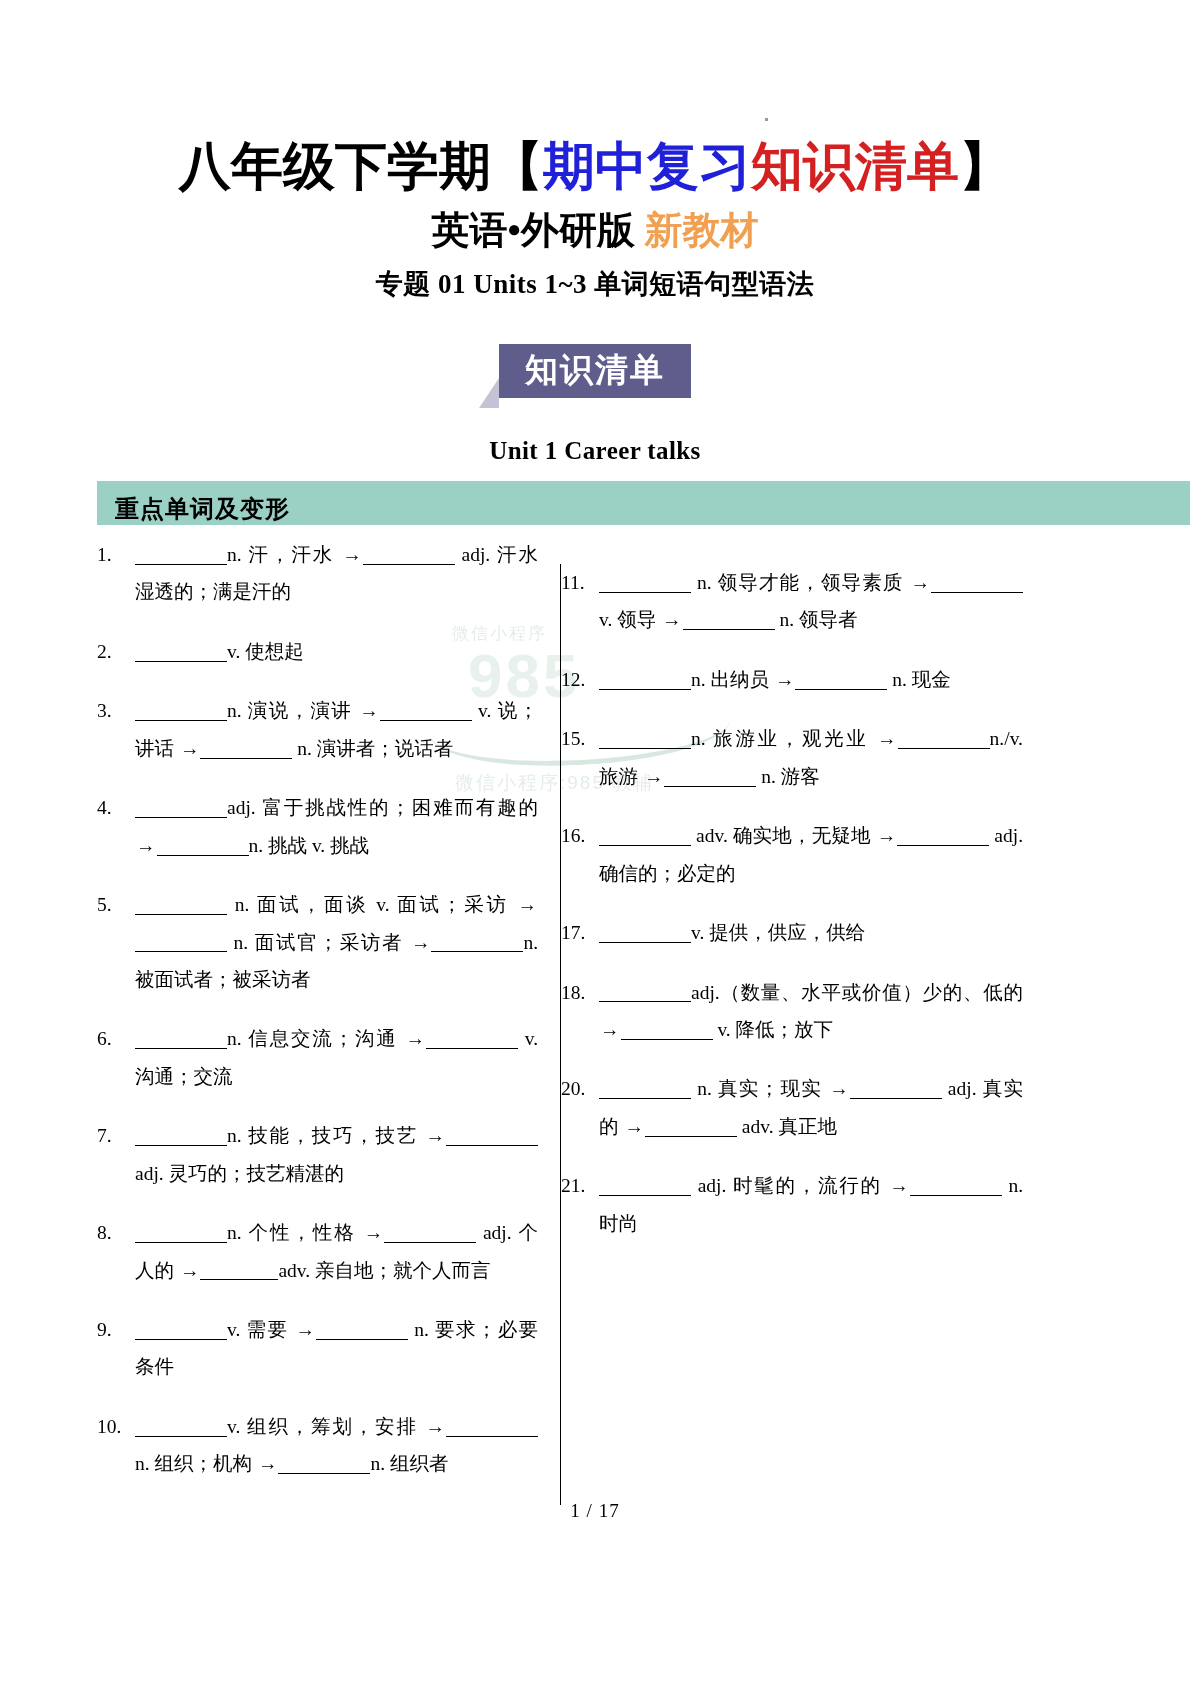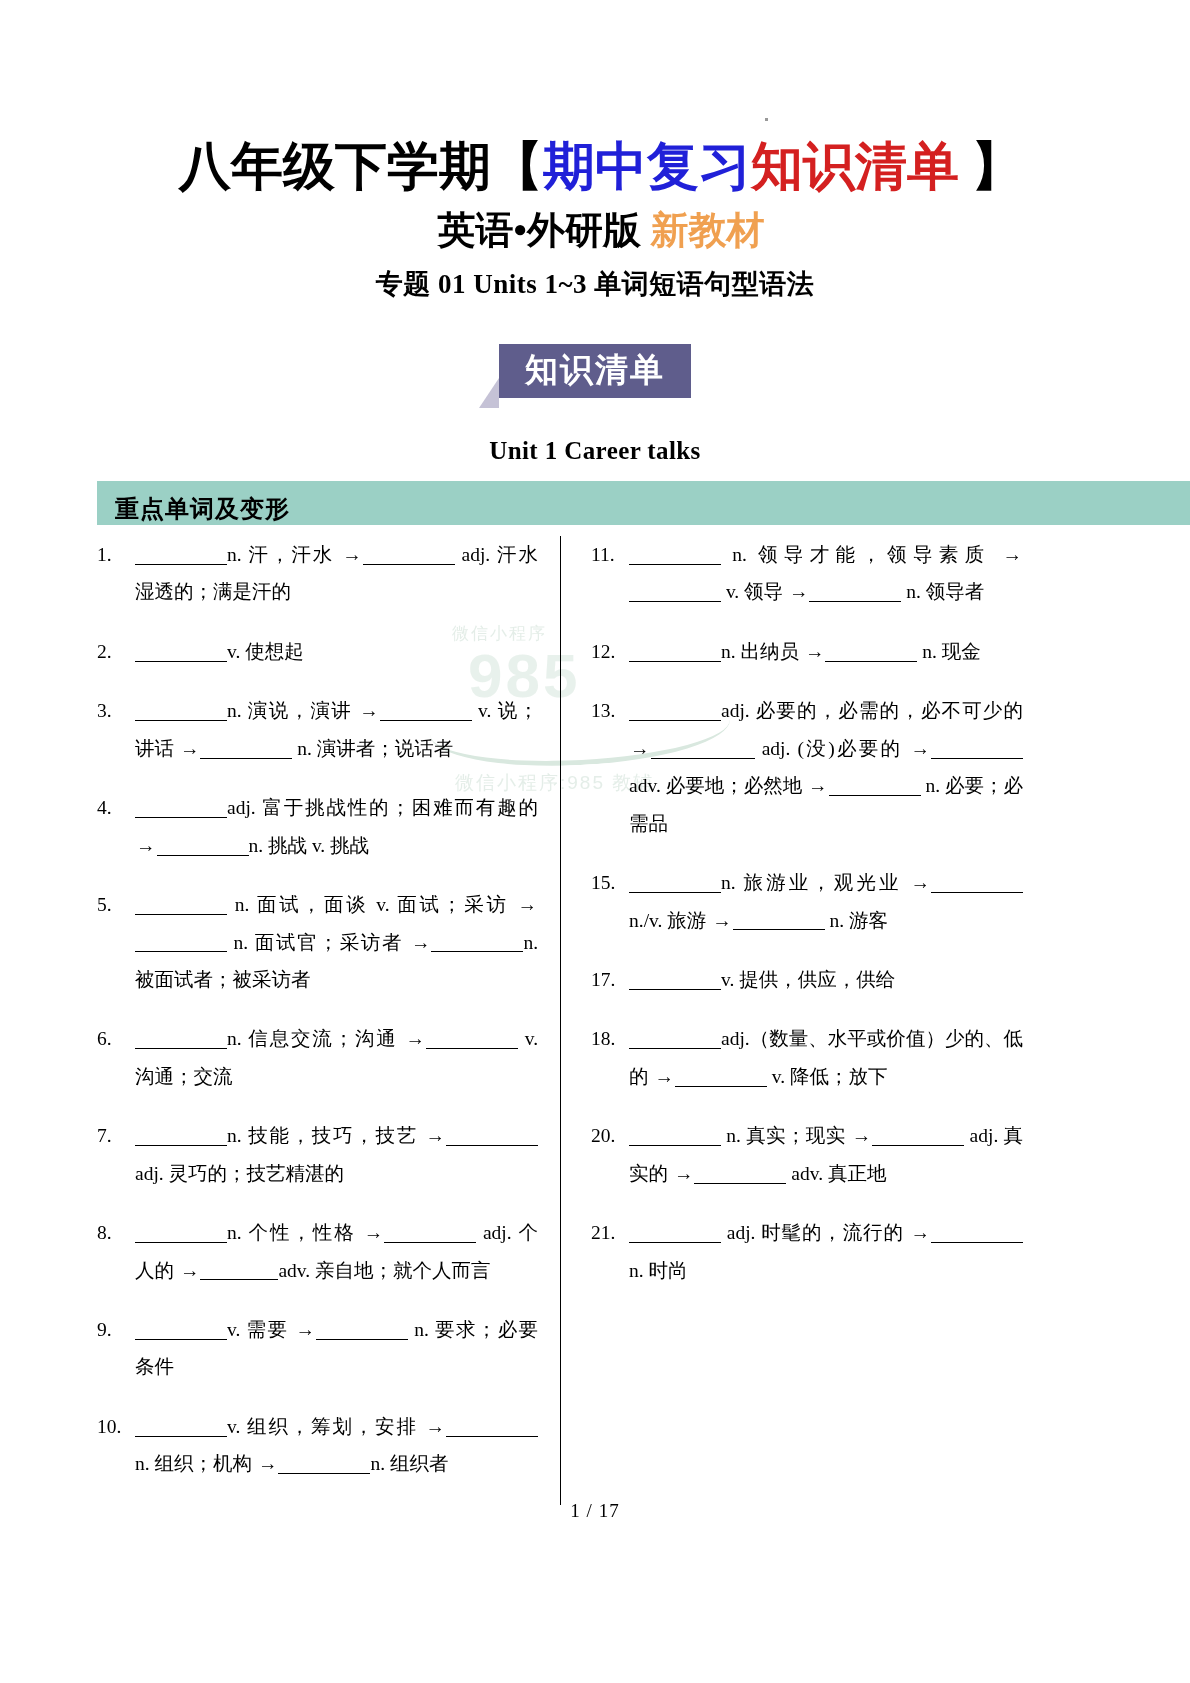--- a/index.html
+++ b/index.html
@@ -53,21 +53,21 @@
     top: 138px;
     text-align: center;
     font-family: "Liberation Sans", "DejaVu Sans", sans-serif;
     font-weight: bold;
     font-size: 52px;
     line-height: 1.08;
     letter-spacing: 0px;
     white-space: nowrap;
     z-index: 3;
   }
-  .t-black { color: #000000; margin-left: 12px; }
+  .t-black { color: #000000; }
   .t-blue  { color: #2020d8; }
   .t-red   { color: #d42020; }
   .t-orange{ color: #f0a050; }
 
   .title-sub {
     position: absolute;
     left: 0; right: 0;
     top: 210px;
     text-align: center;
     font-family: Liberation Serif, serif;
@@ -164,21 +164,21 @@
     top: 536px;
     width: 926px;
     display: flex;
     z-index: 2;
   }
   .col {
     width: 463px;
     box-sizing: border-box;
   }
   .col-left  { padding-right: 22px; }
-  .col-right { padding-left: 30px; border-left: 1px solid #000; }
+  .col-right { border-left: 1px solid #000; margin-top: 28px; }
 
   .entry {
     display: flex;
     align-items: flex-start;
     margin-bottom: 22px;
     font-size: 19.5px;
     line-height: 1.92;
   }
   .num {
     width: 38px;
@@ -305,28 +305,28 @@
     <div class="col col-right">
         <div class="entry">
           <div class="num">11.</div>
           <div class="body"><span class="blank b-md"></span> <span class="pos">n.</span> 领导才能，领导素质 <span class="arr">→</span><span class="blank b-md"></span> <span class="pos">v.</span> 领导 <span class="arr">→</span><span class="blank b-md"></span> <span class="pos">n.</span> 领导者</div>
         </div>
         <div class="entry">
           <div class="num">12.</div>
           <div class="body"><span class="blank b-md"></span><span class="pos">n.</span> 出纳员 <span class="arr">→</span><span class="blank b-md"></span> <span class="pos">n.</span> 现金</div>
         </div>
         <div class="entry">
-          <div class="num">13.</div>
-          <div class="body"><span class="blank b-md"></span><span class="pos">adj.</span> 必要的，必需的，必不可少的 <span class="arr">→</span><span class="blank b-lg"></span> <span class="pos">adj.</span> (没)必要的 <span class="arr">→</span><span class="blank b-md"></span><span class="pos">adv.</span> 必要地；必然地 <span class="arr">→</span><span class="blank b-md"></span> <span class="pos">n.</span> 必要；必需品</div>
-        </div>
-        <div class="entry">
           <div class="num">15.</div>
           <div class="body"><span class="blank b-md"></span><span class="pos">n.</span> 旅游业，观光业 <span class="arr">→</span><span class="blank b-md"></span><span class="pos">n./v.</span> 旅游 <span class="arr">→</span><span class="blank b-md"></span> <span class="pos">n.</span> 游客</div>
         </div>
         <div class="entry">
+          <div class="num">16.</div>
+          <div class="body"><span class="blank b-md"></span> <span class="pos">adv.</span> 确实地，无疑地 <span class="arr">→</span><span class="blank b-md"></span> <span class="pos">adj.</span> 确信的；必定的</div>
+        </div>
+        <div class="entry">
           <div class="num">17.</div>
           <div class="body"><span class="blank b-md"></span><span class="pos">v.</span> 提供，供应，供给</div>
         </div>
         <div class="entry">
           <div class="num">18.</div>
           <div class="body"><span class="blank b-md"></span><span class="pos">adj.</span>（数量、水平或价值）少的、低的 <span class="arr">→</span><span class="blank b-md"></span> <span class="pos">v.</span> 降低；放下</div>
         </div>
         <div class="entry">
           <div class="num">20.</div>
           <div class="body"><span class="blank b-md"></span> <span class="pos">n.</span> 真实；现实 <span class="arr">→</span><span class="blank b-md"></span> <span class="pos">adj.</span> 真实的 <span class="arr">→</span><span class="blank b-md"></span> <span class="pos">adv.</span> 真正地</div>

